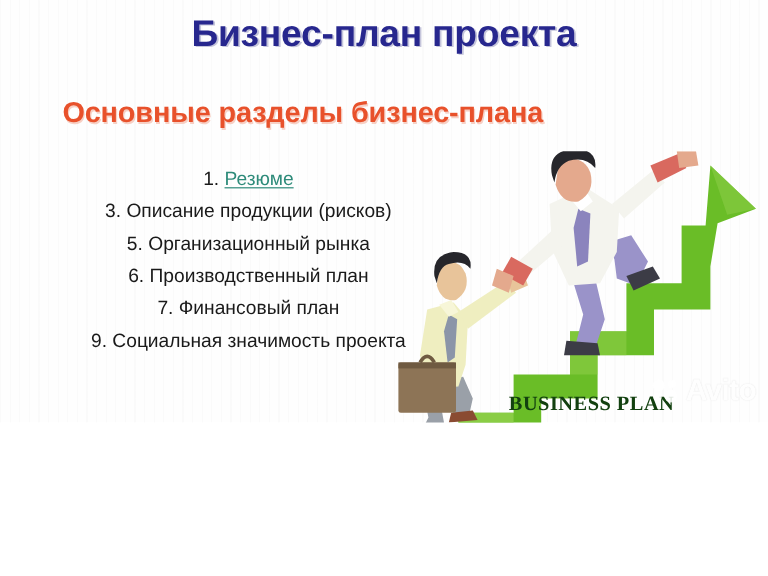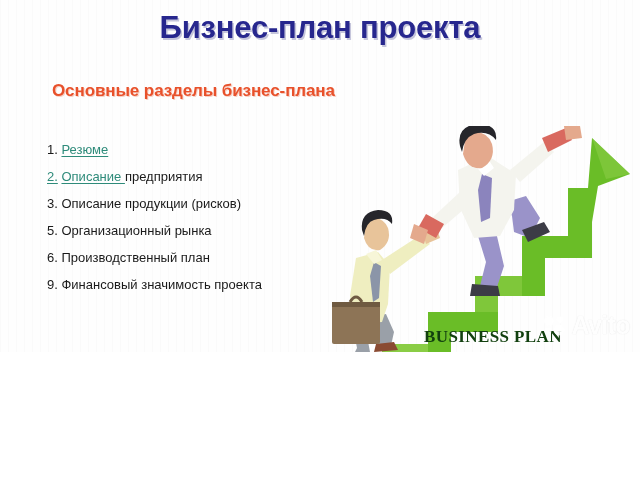--- a/index.html
+++ b/index.html
@@ -46,44 +46,45 @@
     text-shadow: 1.5px 1.5px 0 rgba(150,150,190,0.55);
     white-space: nowrap;
   }
 
   
   #subtitle {
     position: absolute;
     left: 52px;
     top: 81px;
     font-family: "Liberation Sans", sans-serif;
-    font-size: 17px;
+    font-size: 24px;
     font-weight: bold;
     letter-spacing: -0.1px;
     color: #e8512b;
     text-shadow: 1px 1px 0 rgba(240,170,150,0.55);
     white-space: nowrap;
   }
 
   
   #sections-list {
     position: absolute;
     left: 47px;
     top: 136px;
     width: 320px;
     margin: 0;
     padding: 0;
     list-style: none;
   }
   #sections-list li {
     font-family: "Liberation Sans", sans-serif;
-    font-size: 13px;
+    font-size: 16px;
     line-height: 27px;
     color: #1a1a1a;
     white-space: nowrap;
+    text-align: center;
   }
   #sections-list li .num {
     color: #1a1a1a;
   }
   
   #sections-list li.link .num,
   #sections-list li .lnk {
     color: #2e8b7a;
     text-decoration: underline;
     text-underline-offset: 2px;
@@ -148,40 +149,39 @@
   <div id="title">Бизнес-план проекта</div>
 
   <div id="subtitle">Основные разделы бизнес-плана</div>
 
   <ul id="sections-list">
     <li>
       <span class="num">1.</span>
       <span class="lnk">Резюме</span>
       <span class="rest"></span>
     </li>
-    <li class="link">
-      <span class="num">2.</span>
-      <span class="lnk">Описание </span>
-      <span class="rest">предприятия</span>
-    </li>
     <li>
       <span class="num">3.</span>
       <span class="rest">Описание продукции (рисков)</span>
     </li>
     <li>
       <span class="num">5.</span>
       <span class="rest">Организационный рынка</span>
     </li>
     <li>
       <span class="num">6.</span>
       <span class="rest">Производственный план</span>
     </li>
     <li>
+      <span class="num">7.</span>
+      <span class="rest">Финансовый  план</span>
+    </li>
+    <li>
       <span class="num">9.</span>
-      <span class="rest">Финансовый значимость проекта</span>
+      <span class="rest">Социальная значимость проекта</span>
     </li>
   </ul>
 
   <div id="illustration">
     <svg viewBox="0 0 310 280" xmlns="http://www.w3.org/2000/svg">
 
       <path d="M58 248 L272 237 L276 240 L64 254 Z" fill="#7f9bb0" opacity="0.85"></path>
       <ellipse cx="175" cy="249" rx="110" ry="4" fill="#9fb3c4" opacity="0.45"></ellipse>
 
       <path fill="#6abd27" d="M52 250

